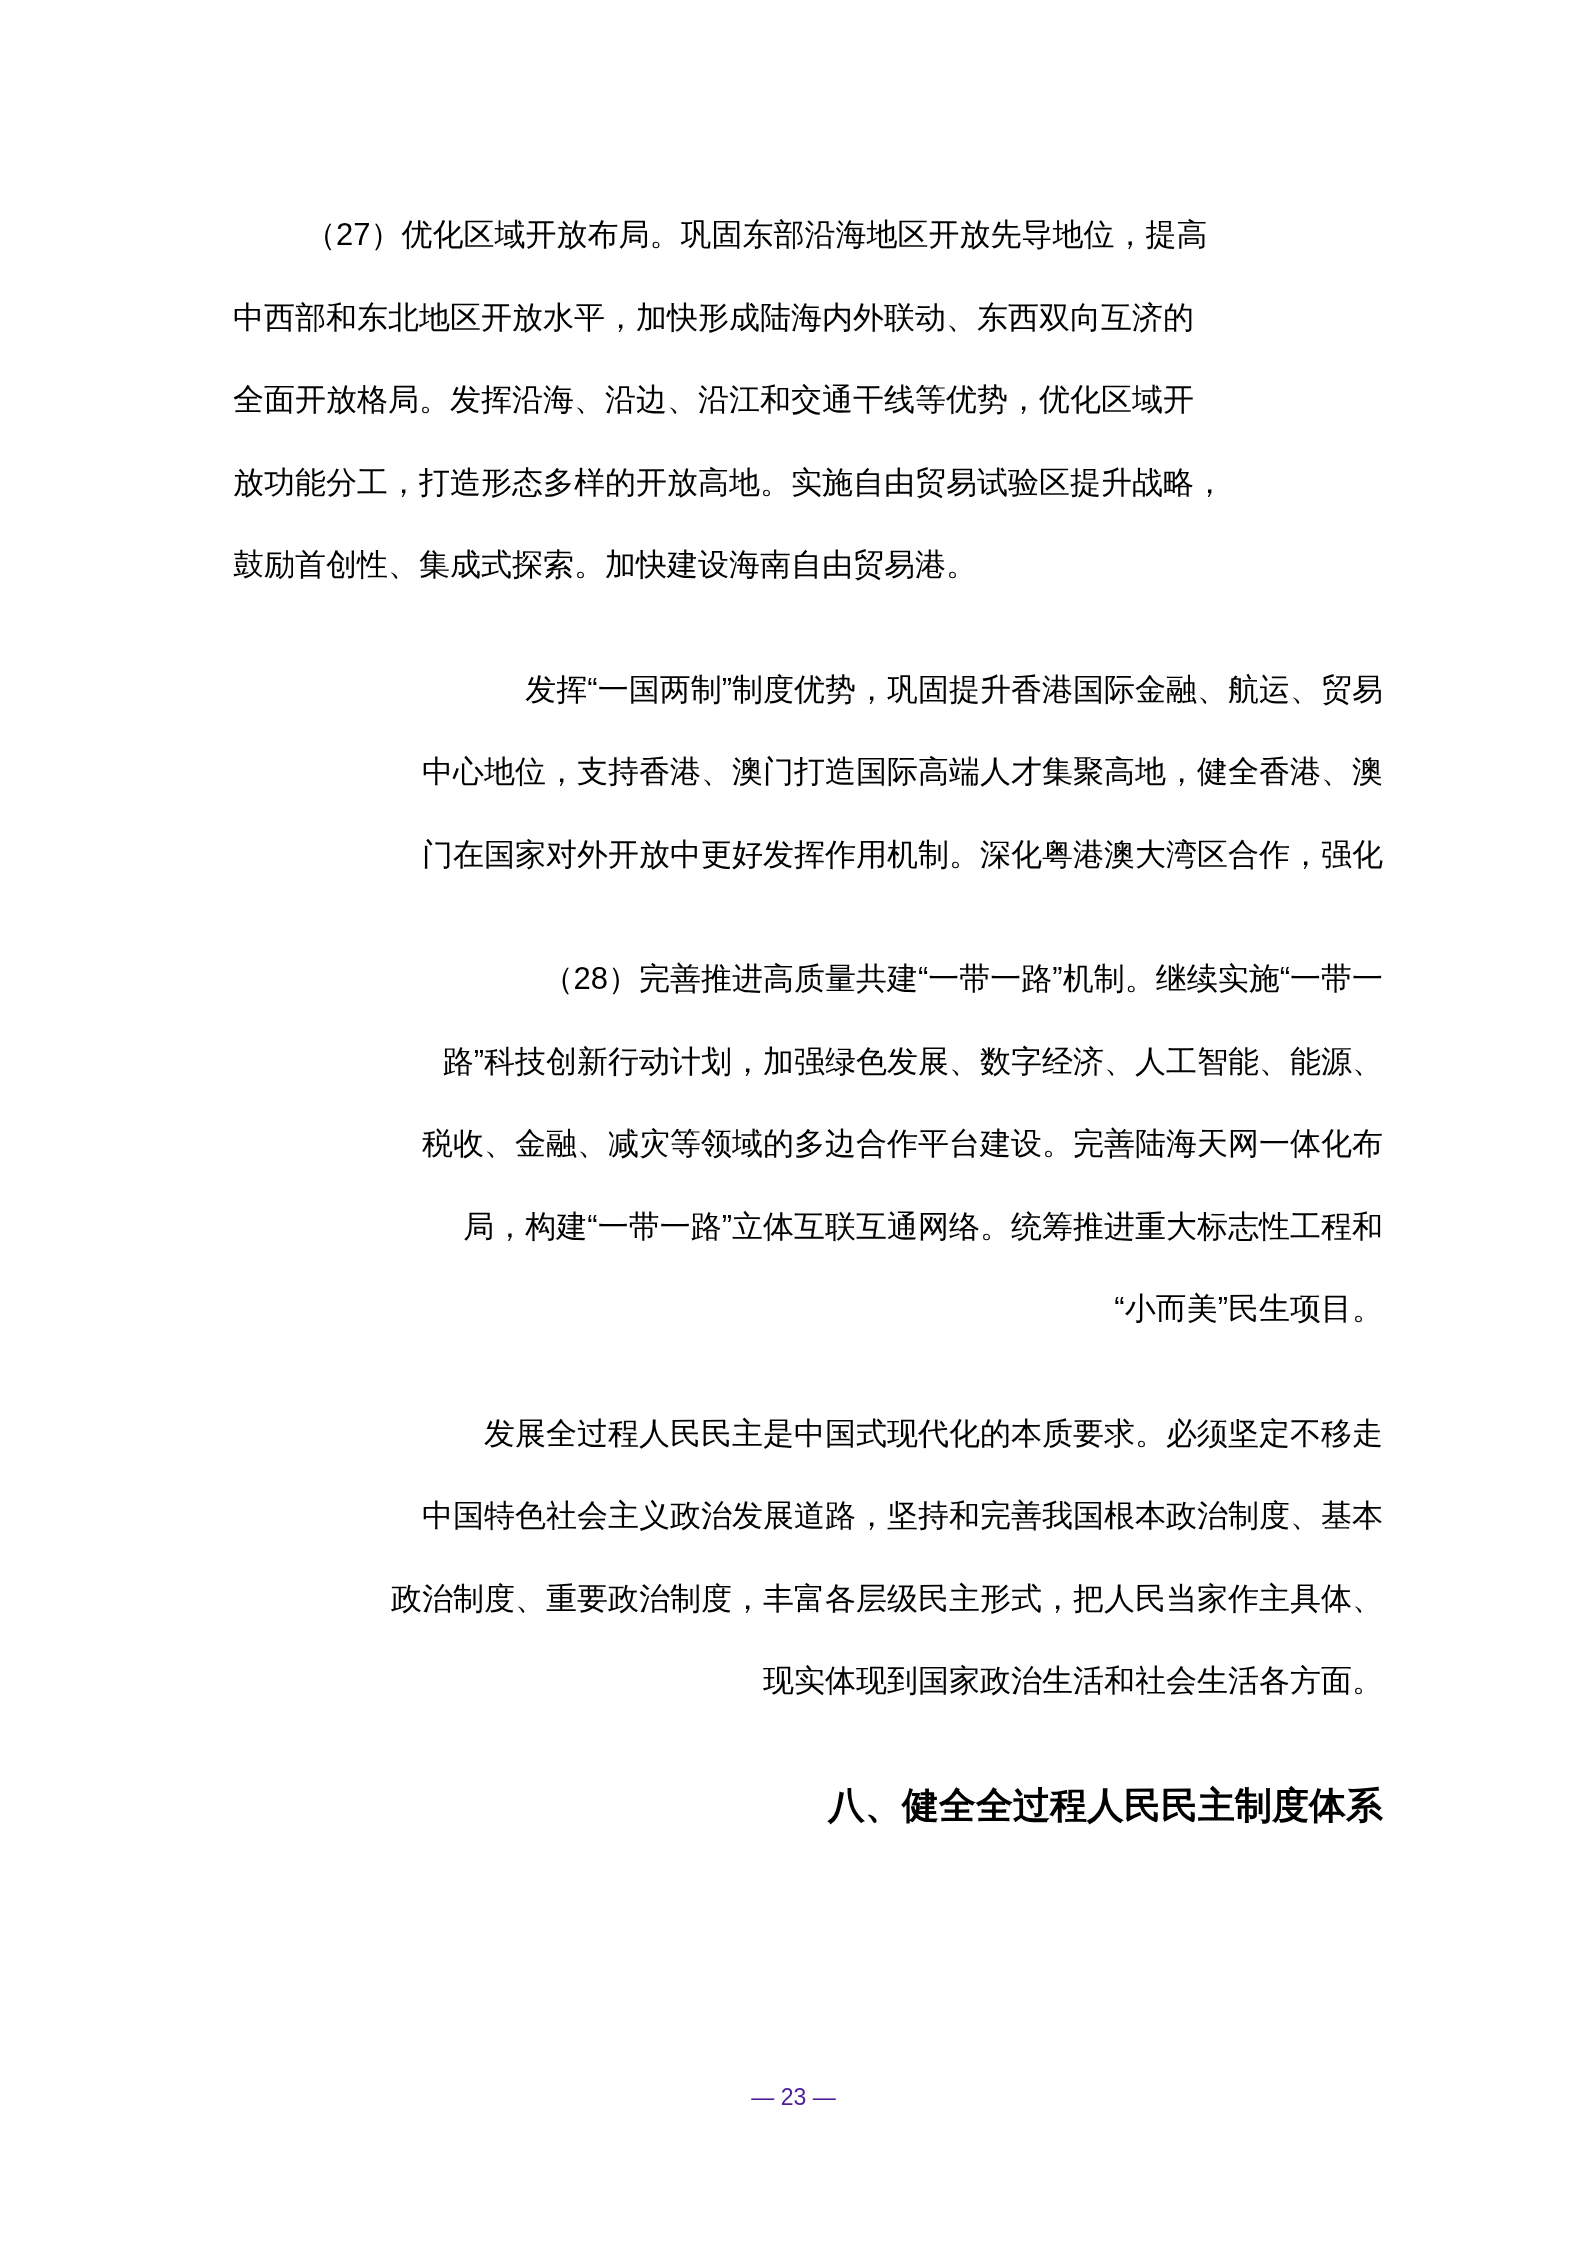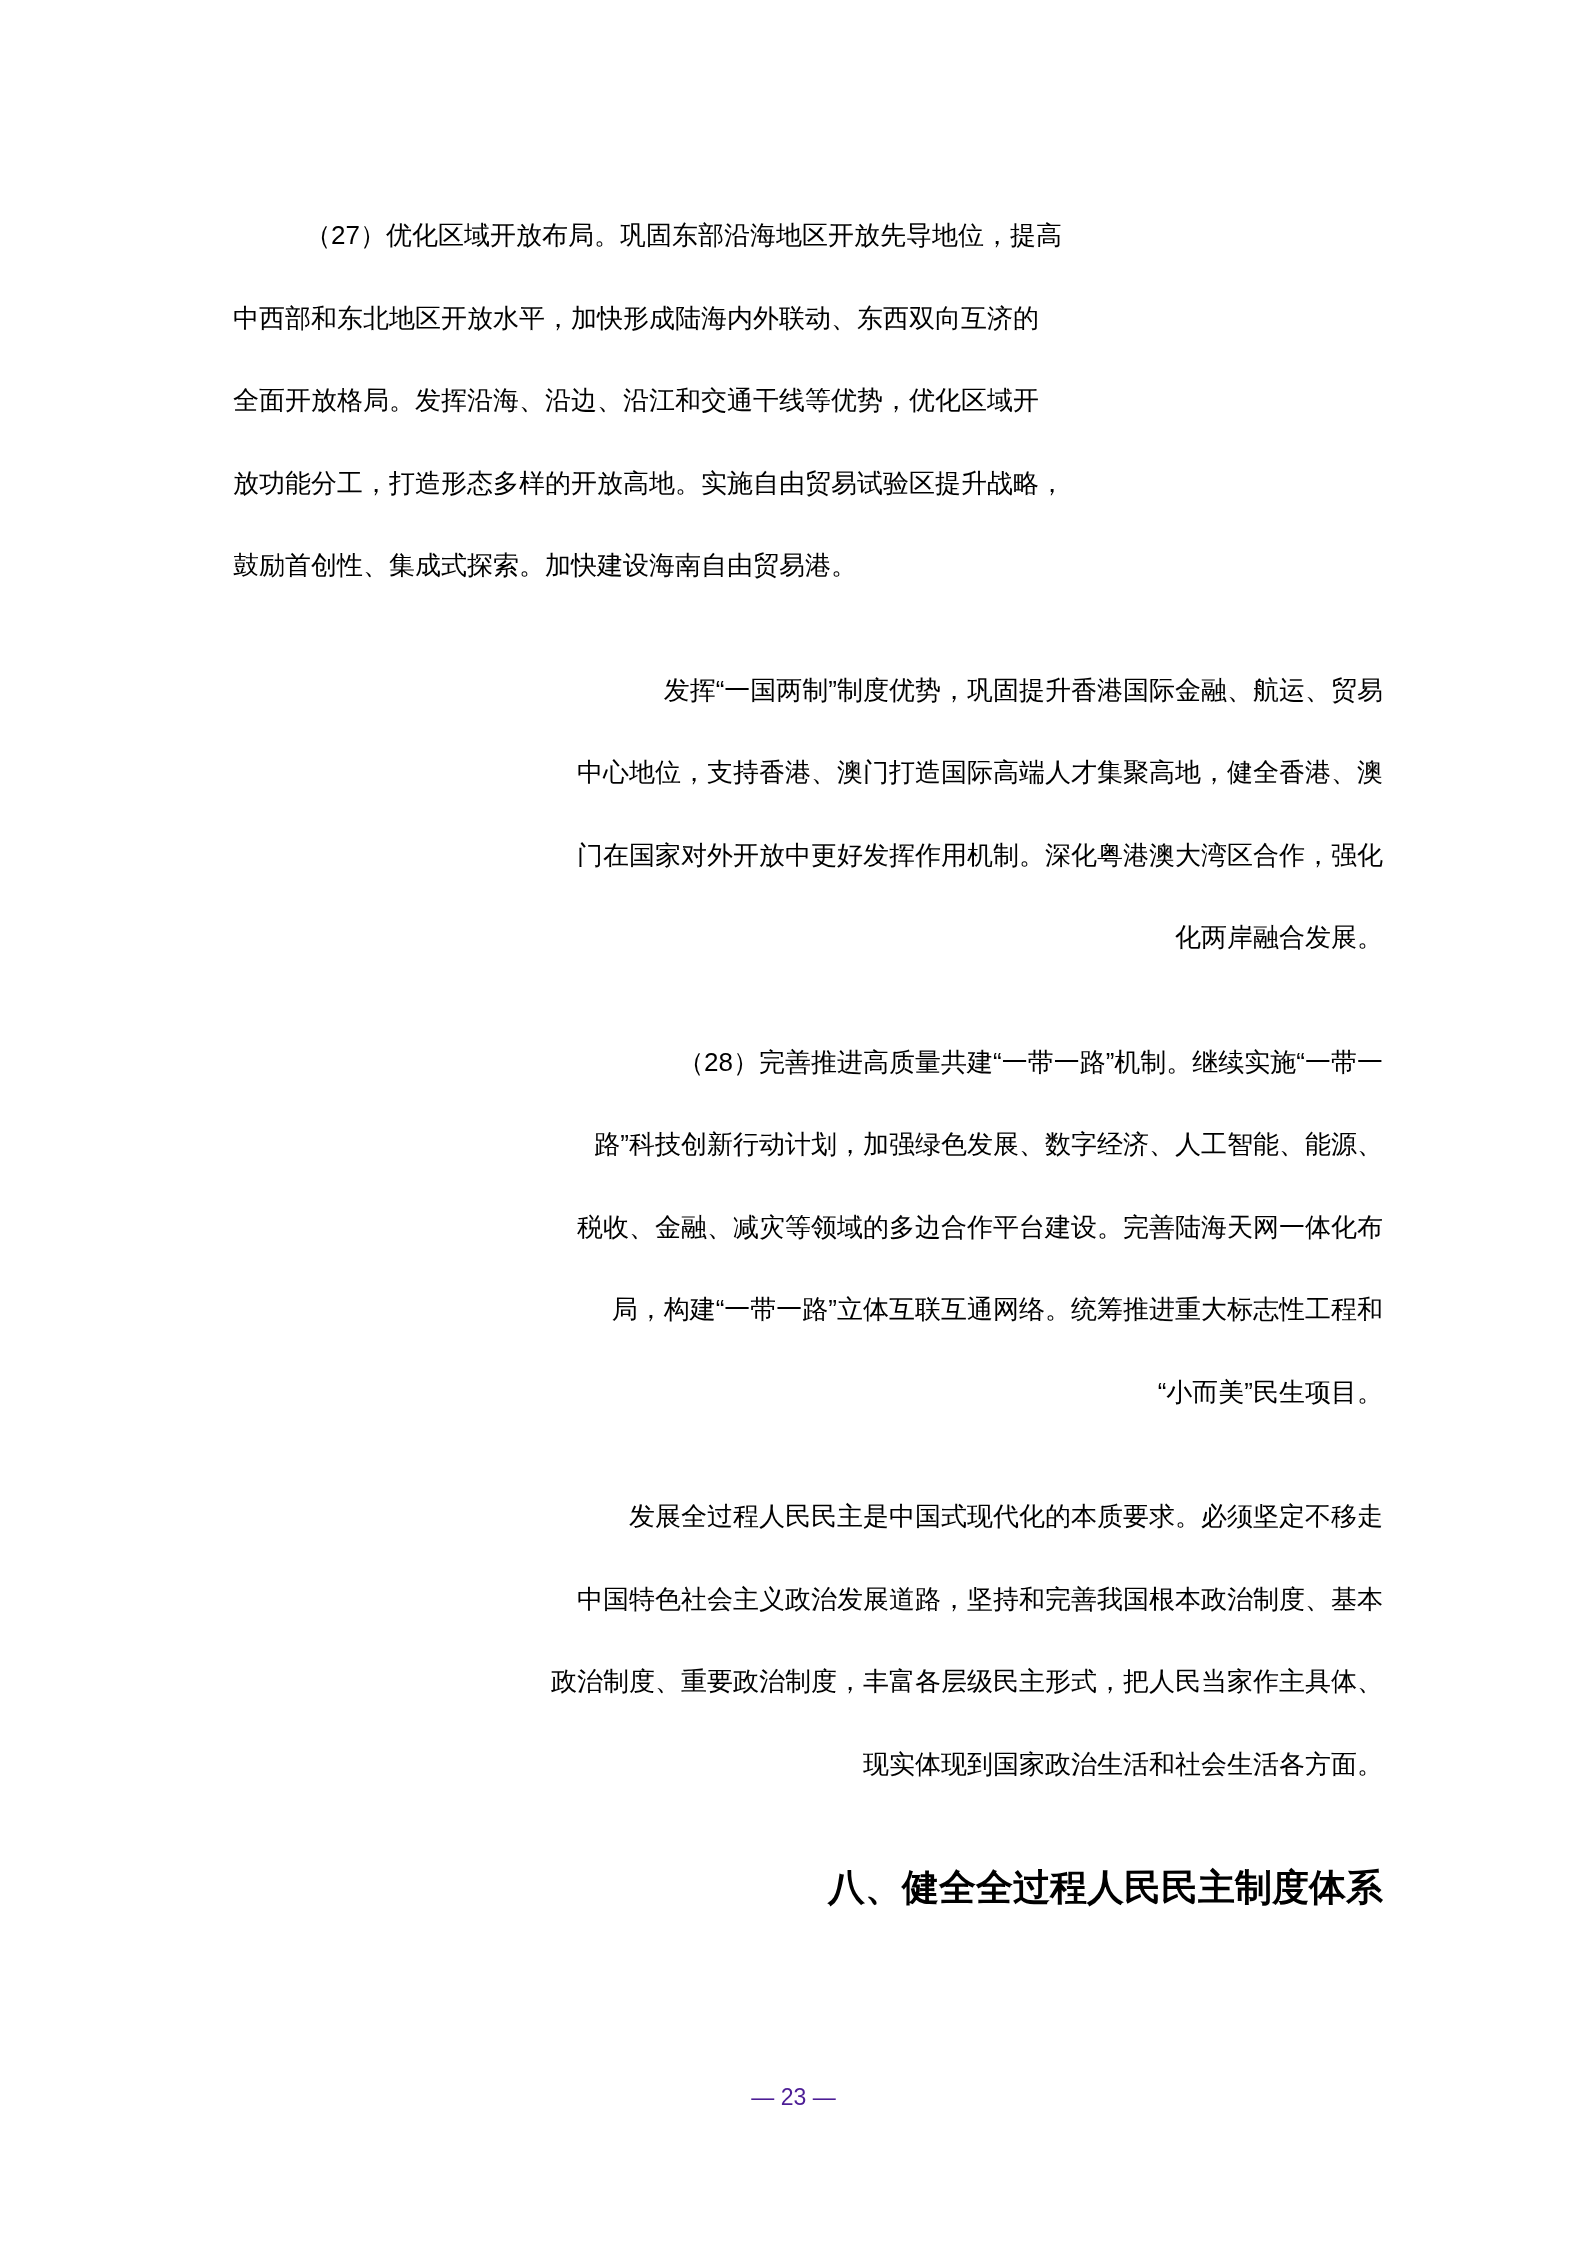--- a/index.html
+++ b/index.html
@@ -20,21 +20,21 @@
     position: absolute;
     left: 233px;
     top: 194px;
     width: 1150px;
   }
   .para { margin: 0; }
   .para + .para { margin-top: 42px; text-align: right; }
   .line {
     height: 82.5px;
     line-height: 82.5px;
-    font-size: 26px;
+    font-size: 31px;
     white-space: nowrap;
     letter-spacing: 0;
   }
   .line.first { text-indent: 72px; }
   .heading .line {
     font-weight: bold;
     font-size: 37px;
   }
   .page-footer {
     position: absolute;
@@ -56,21 +56,20 @@
         <div class="line first">（27）优化区域开放布局。巩固东部沿海地区开放先导地位，提高</div>
         <div class="line">中西部和东北地区开放水平，加快形成陆海内外联动、东西双向互济的</div>
         <div class="line">全面开放格局。发挥沿海、沿边、沿江和交通干线等优势，优化区域开</div>
         <div class="line">放功能分工，打造形态多样的开放高地。实施自由贸易试验区提升战略，</div>
         <div class="line">鼓励首创性、集成式探索。加快建设海南自由贸易港。</div>
       </div>
       <div class="para body">
         <div class="line first">发挥“一国两制”制度优势，巩固提升香港国际金融、航运、贸易</div>
         <div class="line">中心地位，支持香港、澳门打造国际高端人才集聚高地，健全香港、澳</div>
         <div class="line">门在国家对外开放中更好发挥作用机制。深化粤港澳大湾区合作，强化</div>
-        <div class="line">化两岸融合发展。</div>
       </div>
       <div class="para body">
         <div class="line first">（28）完善推进高质量共建“一带一路”机制。继续实施“一带一</div>
         <div class="line">路”科技创新行动计划，加强绿色发展、数字经济、人工智能、能源、</div>
         <div class="line">税收、金融、减灾等领域的多边合作平台建设。完善陆海天网一体化布</div>
         <div class="line">局，构建“一带一路”立体互联互通网络。统筹推进重大标志性工程和</div>
         <div class="line">“小而美”民生项目。</div>
       </div>
       <div class="para body">
         <div class="line first">发展全过程人民民主是中国式现代化的本质要求。必须坚定不移走</div>

